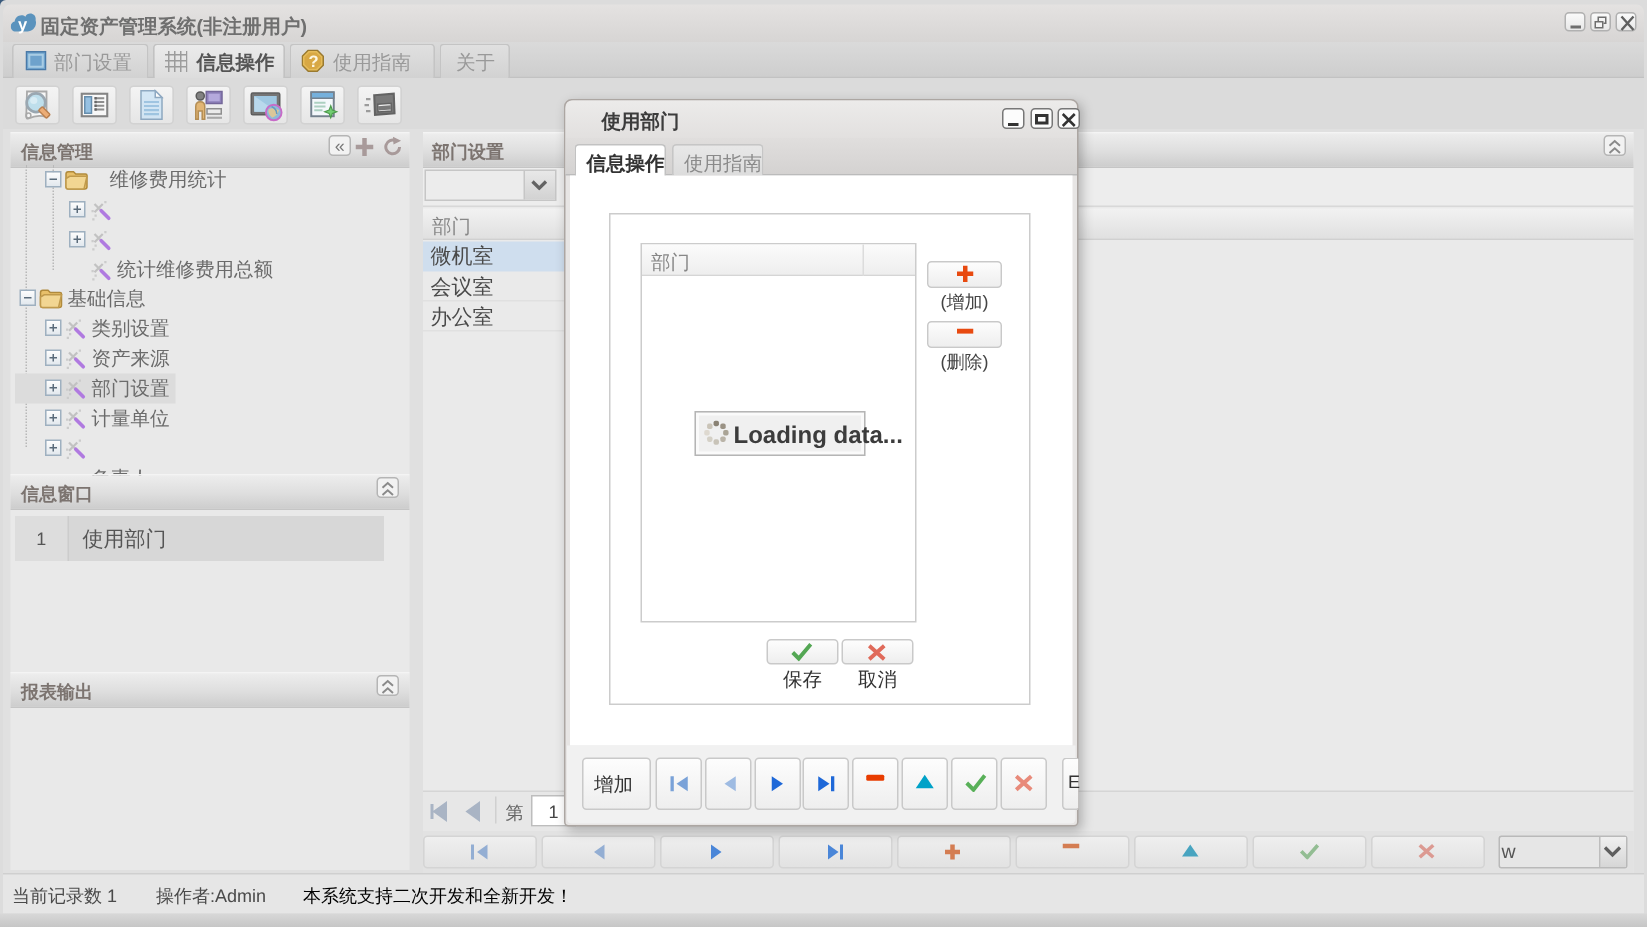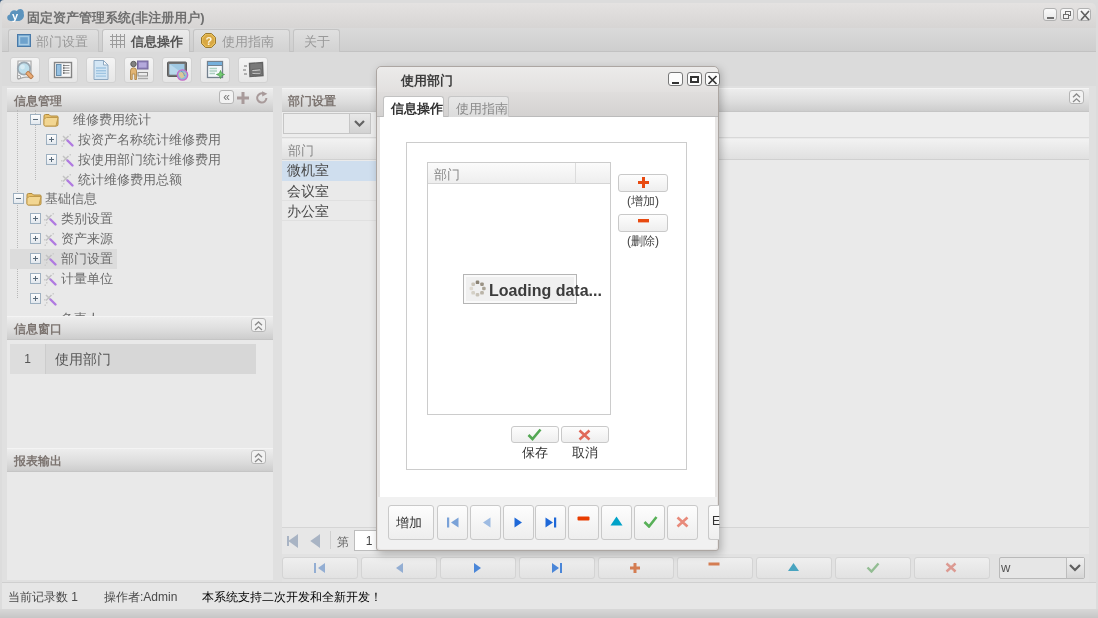--- a/index.html
+++ b/index.html
@@ -203,39 +203,37 @@
           </g>
           <g fill="#cccccc">
             <rect x="1" y="7" width="1.5" height="1.5"></rect>
             <rect x="3" y="10" width="1.5" height="1.5"></rect>
             <rect x="1.5" y="12.5" width="1.5" height="1.5"></rect>
             <rect x="9.5" y="1" width="1.5" height="1.5"></rect>
           </g>
           <path d="M7.5 7.5 L12.5 12.5" stroke="#b07ae0" stroke-width="2.4" stroke-linecap="round"></path>
         </svg>
       </span>
-      <span class="abs" style="left:78px;">按资产名称统计维修费用</span>
     </div>
     <div class="treerow" style="left:0;top:150px;width:273px;">
       <span class="exp plus" style="left:46px;"></span>
       <span class="abs" style="left:60px;top:3px;">
         <svg width="15" height="15" viewBox="0 0 15 15">
           <g stroke="#c2c2c2" stroke-width="1.5">
             <path d="M3 3 L8.5 8.5 M8.5 3 L3 8.5"></path>
           </g>
           <g fill="#cccccc">
             <rect x="1" y="7" width="1.5" height="1.5"></rect>
             <rect x="3" y="10" width="1.5" height="1.5"></rect>
             <rect x="1.5" y="12.5" width="1.5" height="1.5"></rect>
             <rect x="9.5" y="1" width="1.5" height="1.5"></rect>
           </g>
           <path d="M7.5 7.5 L12.5 12.5" stroke="#b07ae0" stroke-width="2.4" stroke-linecap="round"></path>
         </svg>
       </span>
-      <span class="abs" style="left:78px;">按使用部门统计维修费用</span>
     </div>
     <div class="treerow" style="left:0;top:170px;width:273px;padding-left:28px;">
       <span class="abs" style="left:60px;top:3px;">
         <svg width="15" height="15" viewBox="0 0 15 15">
           <g stroke="#c2c2c2" stroke-width="1.5">
             <path d="M3 3 L8.5 8.5 M8.5 3 L3 8.5"></path>
           </g>
           <g fill="#cccccc">
             <rect x="1" y="7" width="1.5" height="1.5"></rect>
             <rect x="3" y="10" width="1.5" height="1.5"></rect>

